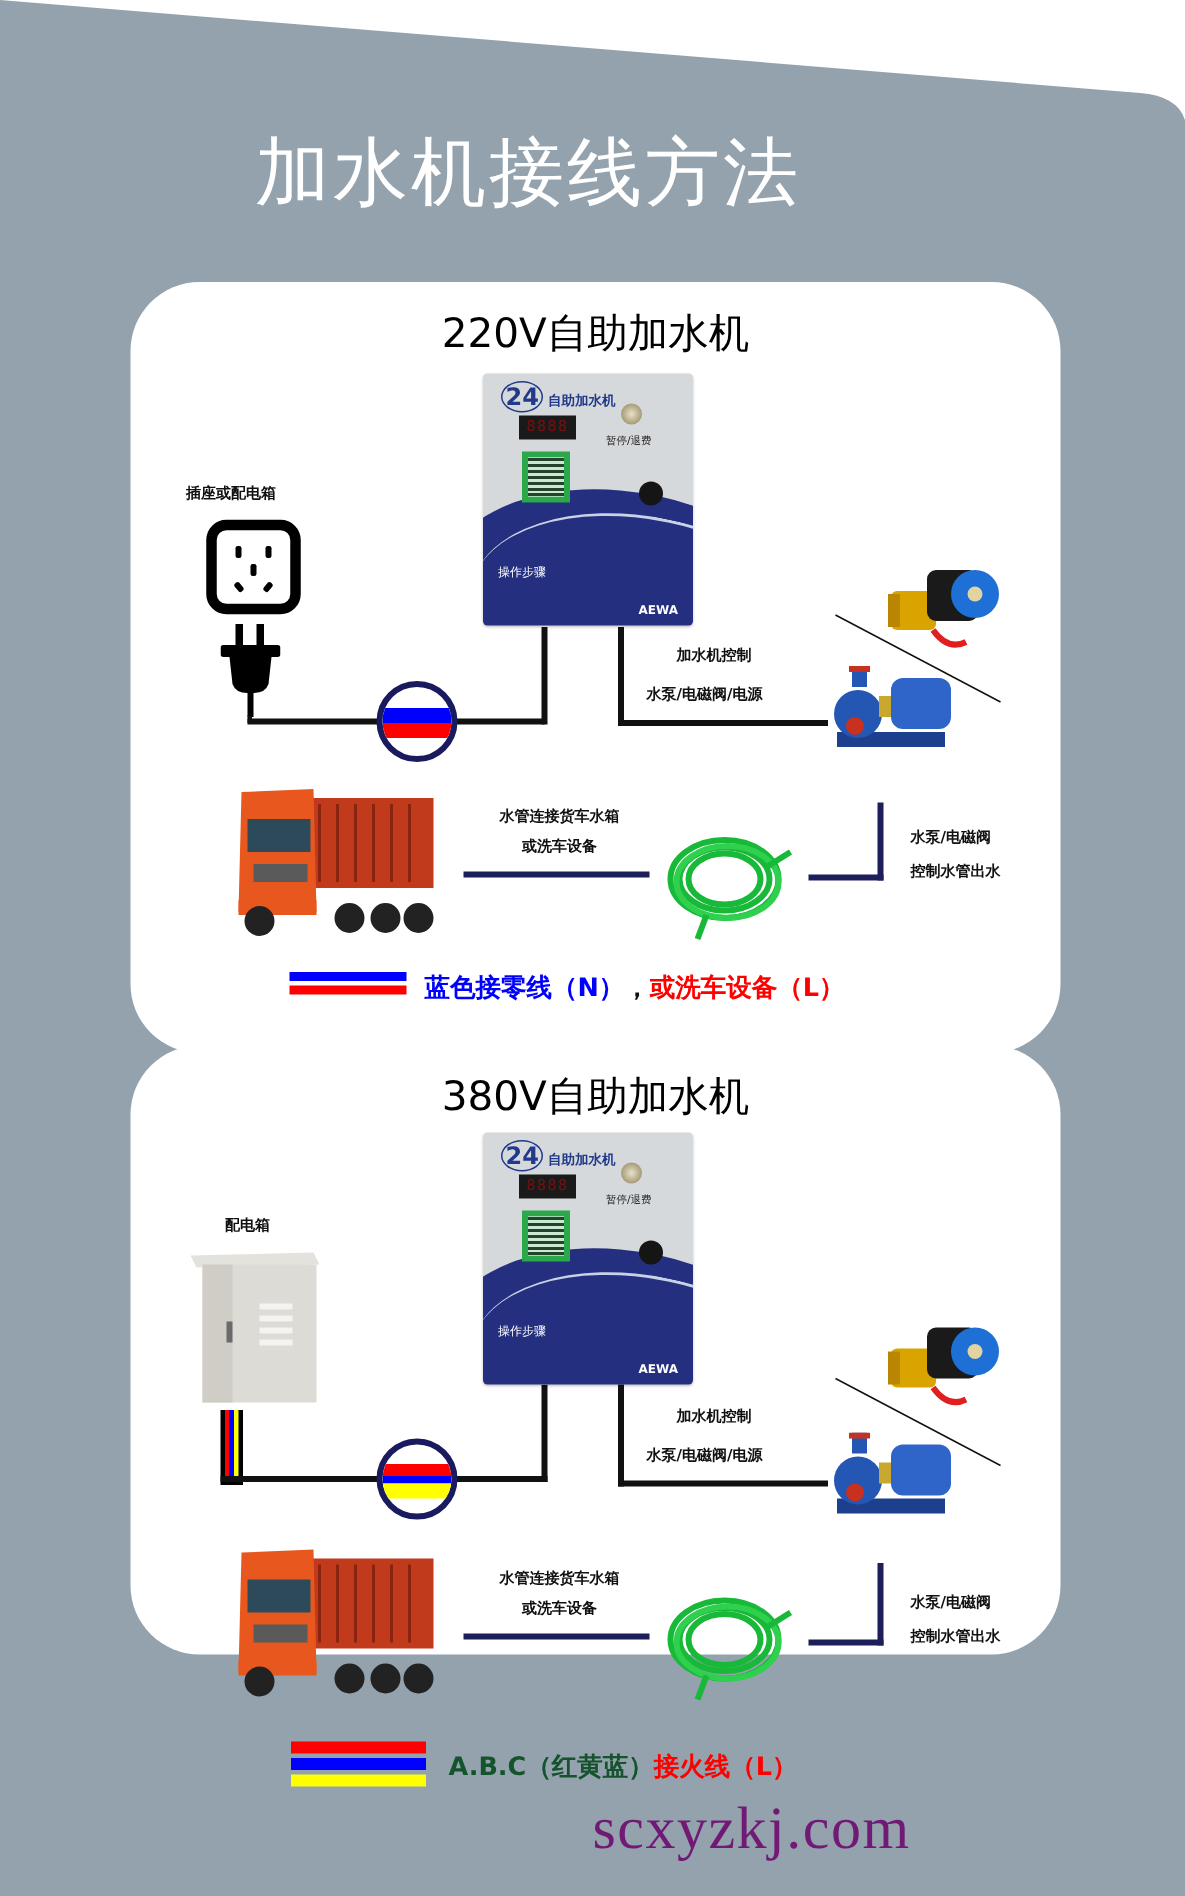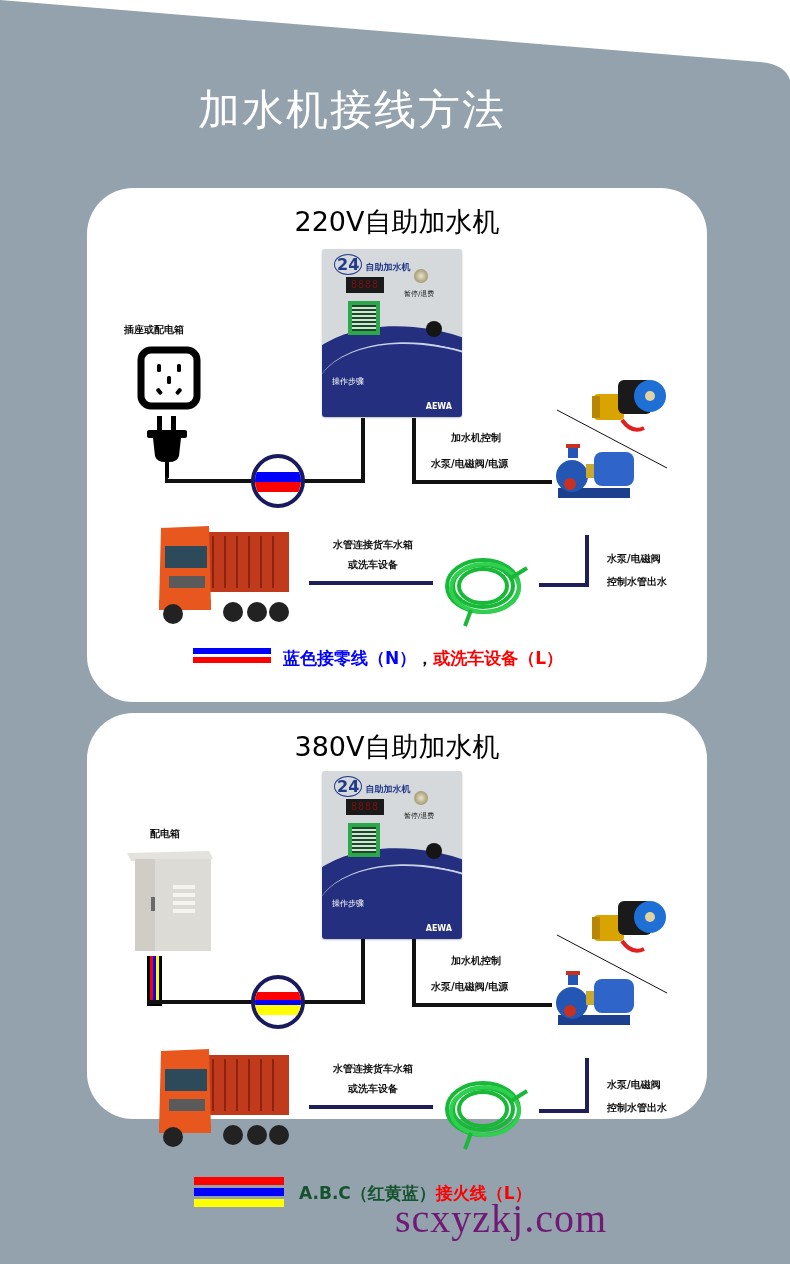--- a/index.html
+++ b/index.html
@@ -3,29 +3,29 @@
 <meta charset="utf-8">
 <style>
   * { box-sizing: border-box; margin: 0; padding: 0; }
   html, body { width: 790px; height: 1264px; overflow: hidden; background: #ffffff; }
   body { position: relative; font-family: "DejaVu Sans", "Liberation Sans", sans-serif; }
 
   .bg { position: absolute; left: 0; top: 0; width: 790px; height: 1264px; }
 
   .page-title {
     position: absolute; left: 0; top: 82px; width: 704px; text-align: center;
-    color: #ffffff; font-size: 42px; font-weight: normal; letter-spacing: 2px;
+    color: #ffffff; font-size: 50px; font-weight: normal; letter-spacing: 2px;
   }
 
   .card {
     position: absolute; left: 87px; width: 620px; background: #ffffff;
     border-radius: 46px;
   }
   .card-1 { top: 188px; height: 514px; }
-  .card-2 { top: 713px; height: 406px; }
+  .card-2 { top: 697px; height: 406px; }
 
   .card-title {
     position: absolute; left: 0; width: 620px; text-align: center;
     font-size: 27px; color: #000000; top: 16px;
   }
 
   .abs { position: absolute; }
   .label { position: absolute; font-size: 10px; font-weight: bold; color: #111; white-space: nowrap; line-height: 22px; }
   .label.center { text-align: center; }
 

